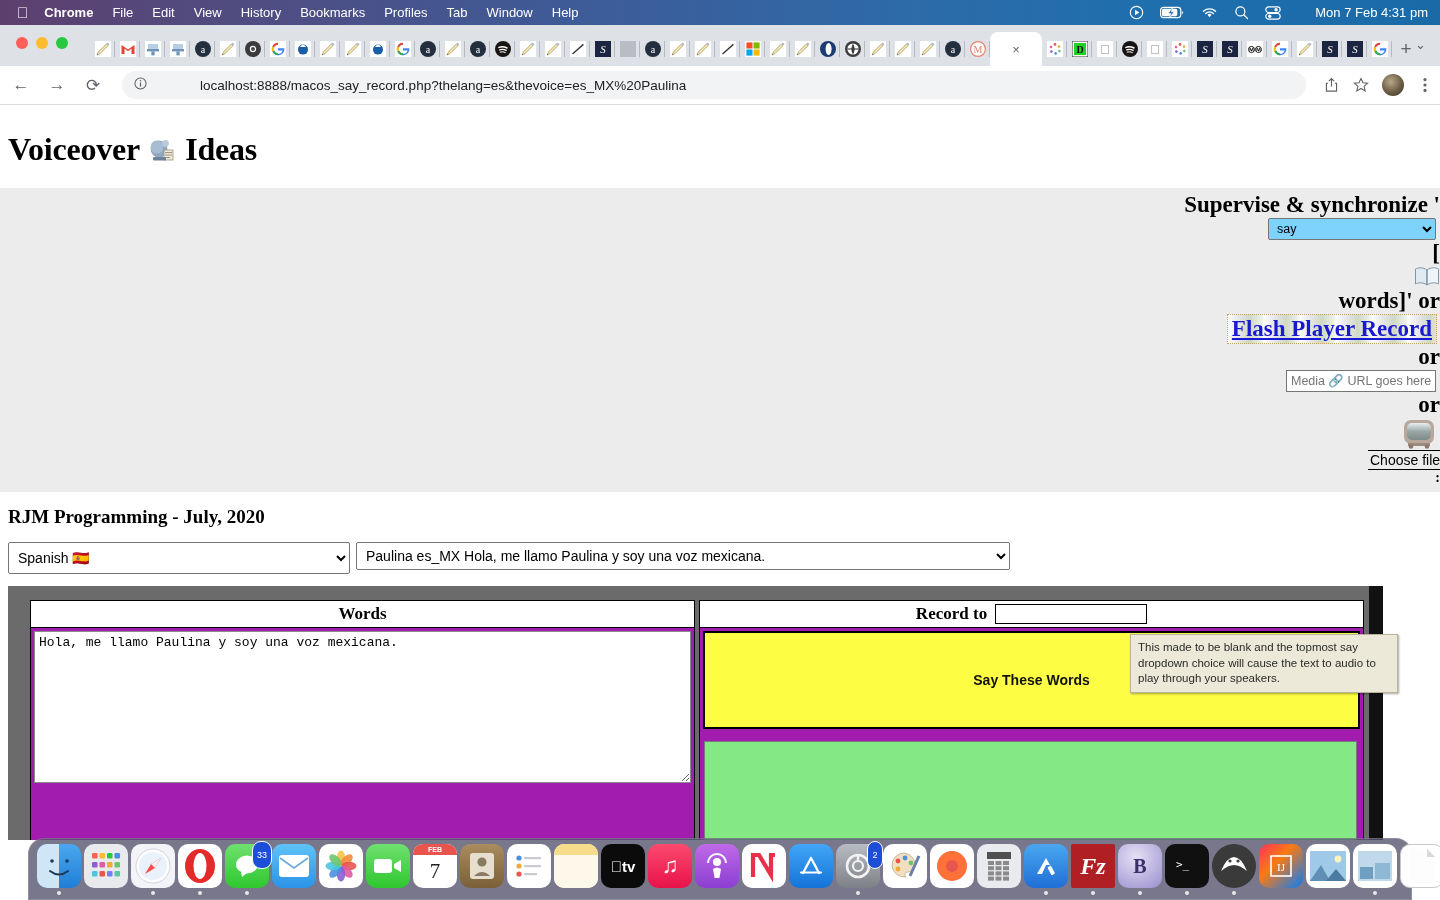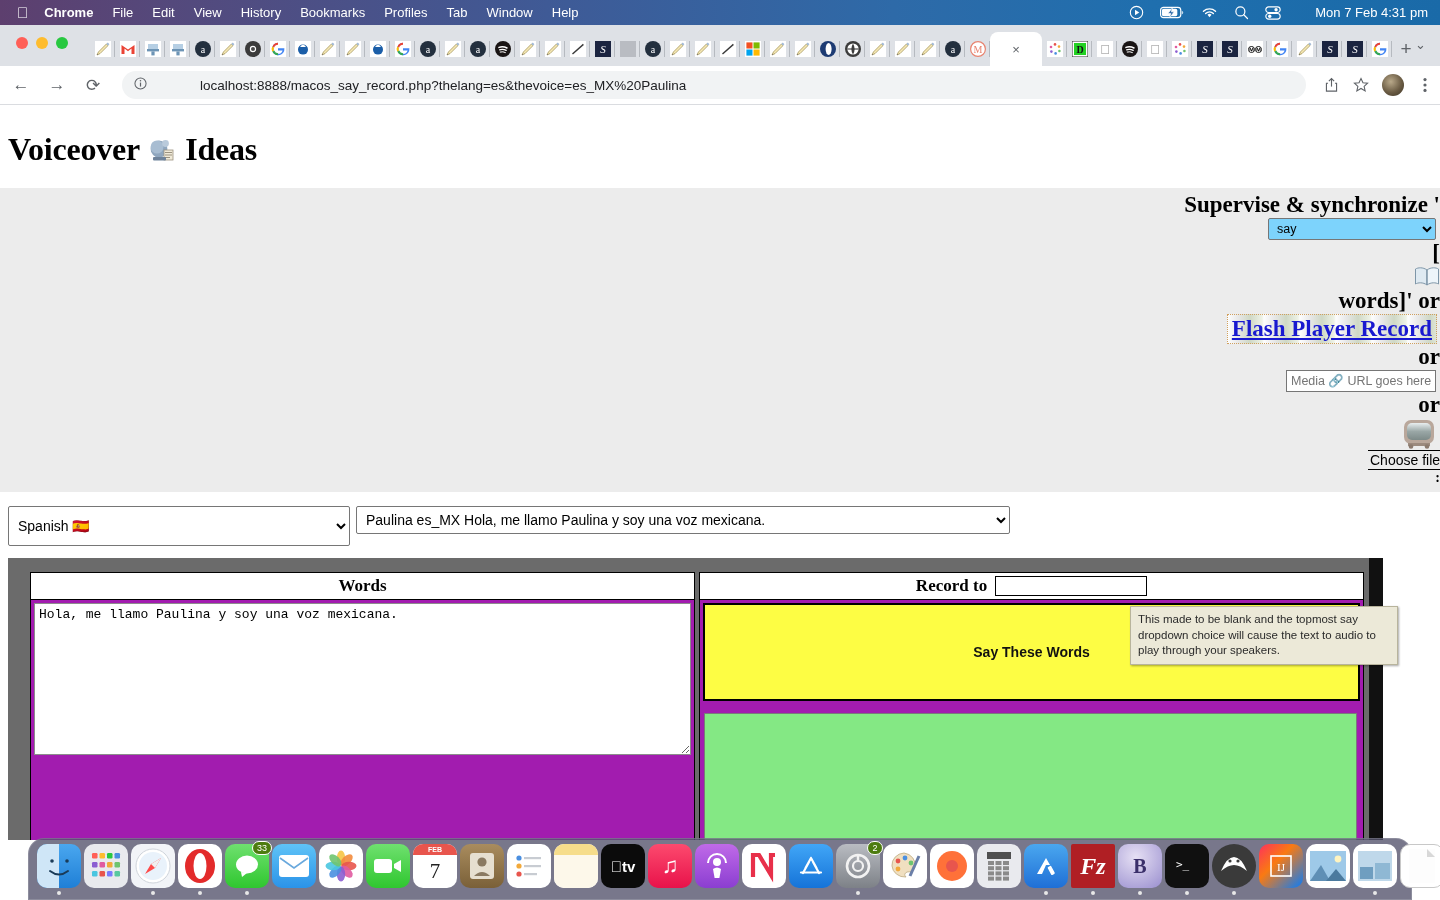--- a/index.html
+++ b/index.html
@@ -129,21 +129,21 @@
   }
   .tailcolon { font-size: 14px; margin-left: 18px; font-family:"Liberation Serif", serif; }
 
   h3.sub {
     font-family: "Liberation Serif", serif;
     font-weight: bold; font-size: 19px;
     margin: 14px 0 0 8px;
   }
 
   .selrow { display: flex; margin: 14px 0 0 8px; gap: 6px; }
-  select.lang { width: 342px; height: 40px; font-size: 14px; border: 1px solid #767676; border-radius:2px; padding-left: 5px; background:#fff;}
+  select.lang { width: 342px; height: 32px; font-size: 14px; border: 1px solid #767676; border-radius:2px; padding-left: 5px; background:#fff;}
   select.voice { width: 654px; height: 28px; font-size: 14px; border: 1px solid #767676; border-radius:2px; padding-left: 5px; background:#fff;}
 
   
   .frame {
     margin: 12px 0 0 8px;
     width: 1375px; height: 355px;
     background: #6b6b6b;
     border-right: 14px solid #111;
     border-bottom: 14px solid #111;
     padding: 14px 10px 10px 22px;
@@ -198,22 +198,22 @@
     position: absolute; left: 28px; bottom: 0;
     width: 1384px; height: 62px;
     background: rgba(86,85,110,0.80);
     border-radius: 16px 16px 0 0;
     border: 1px solid rgba(255,255,255,0.16);
     display: flex; align-items: flex-start; padding: 5px 8px 0 8px;
     gap: 3px;
   }
   .dock .app { width: 44px; height: 44px; border-radius: 10px; position: relative; flex:0 0 auto;}
   .dock .app .dot { position:absolute; bottom:-7px; left: 50%; transform: translateX(-50%); width:4px; height:4px; border-radius:50%; background:#e8e8e8; }
-  .dock .badge { position:absolute; top:-3px; right:-3px; background:#4d7c0f; color:#fff; border-radius:9px;
-                 font-size:9px; padding:1px 4px; min-width:16px; text-align:center; border:1px solid #fff;margin-left:40px;}
+  .dock .badge { position:absolute; top:-3px; right:-3px; background:#1d4ed8; color:#fff; border-radius:9px;
+                 font-size:9px; padding:8px 4px; min-width:16px; text-align:center; border:1px solid #fff;margin-left:40px;}
   .glyph { width:100%; height:100%; border-radius:10px; display:flex; align-items:center; justify-content:center;
            font-size: 22px; color:#fff; overflow:hidden; }
 </style>
 </head>
 <body>
 
 <div class="menubar">
   <span class="apple"></span>
   <span class="mi bold">Chrome</span>
   <span class="mi">File</span>
@@ -733,20 +733,21 @@
           </defs>
         <rect x="6" y="25" width="22" height="3" fill="#9b8a7e"></rect>
         <circle cx="9" cy="28.5" r="2.3" fill="#8b7a6e"></circle>
         <circle cx="25" cy="28.5" r="2.3" fill="#8b7a6e"></circle>
       </svg>
     </span>
     <button class="choosefiles">Choose files</button>
     <span class="tailcolon">:</span>
   </div>
 
+  <h3 class="sub">RJM Programming - July, 2020</h3>
 
   <div class="selrow">
     <select class="lang" id="langsel"><option>Spanish 🇪🇸</option><option>English 🇬🇧</option><option>French 🇫🇷</option></select>
     <select class="voice" id="voicesel"><option>Paulina es_MX Hola, me llamo Paulina y soy una voz mexicana.</option></select>
   </div>
 
   <div class="frame">
     <div class="tbl">
 
       <div class="colL">

